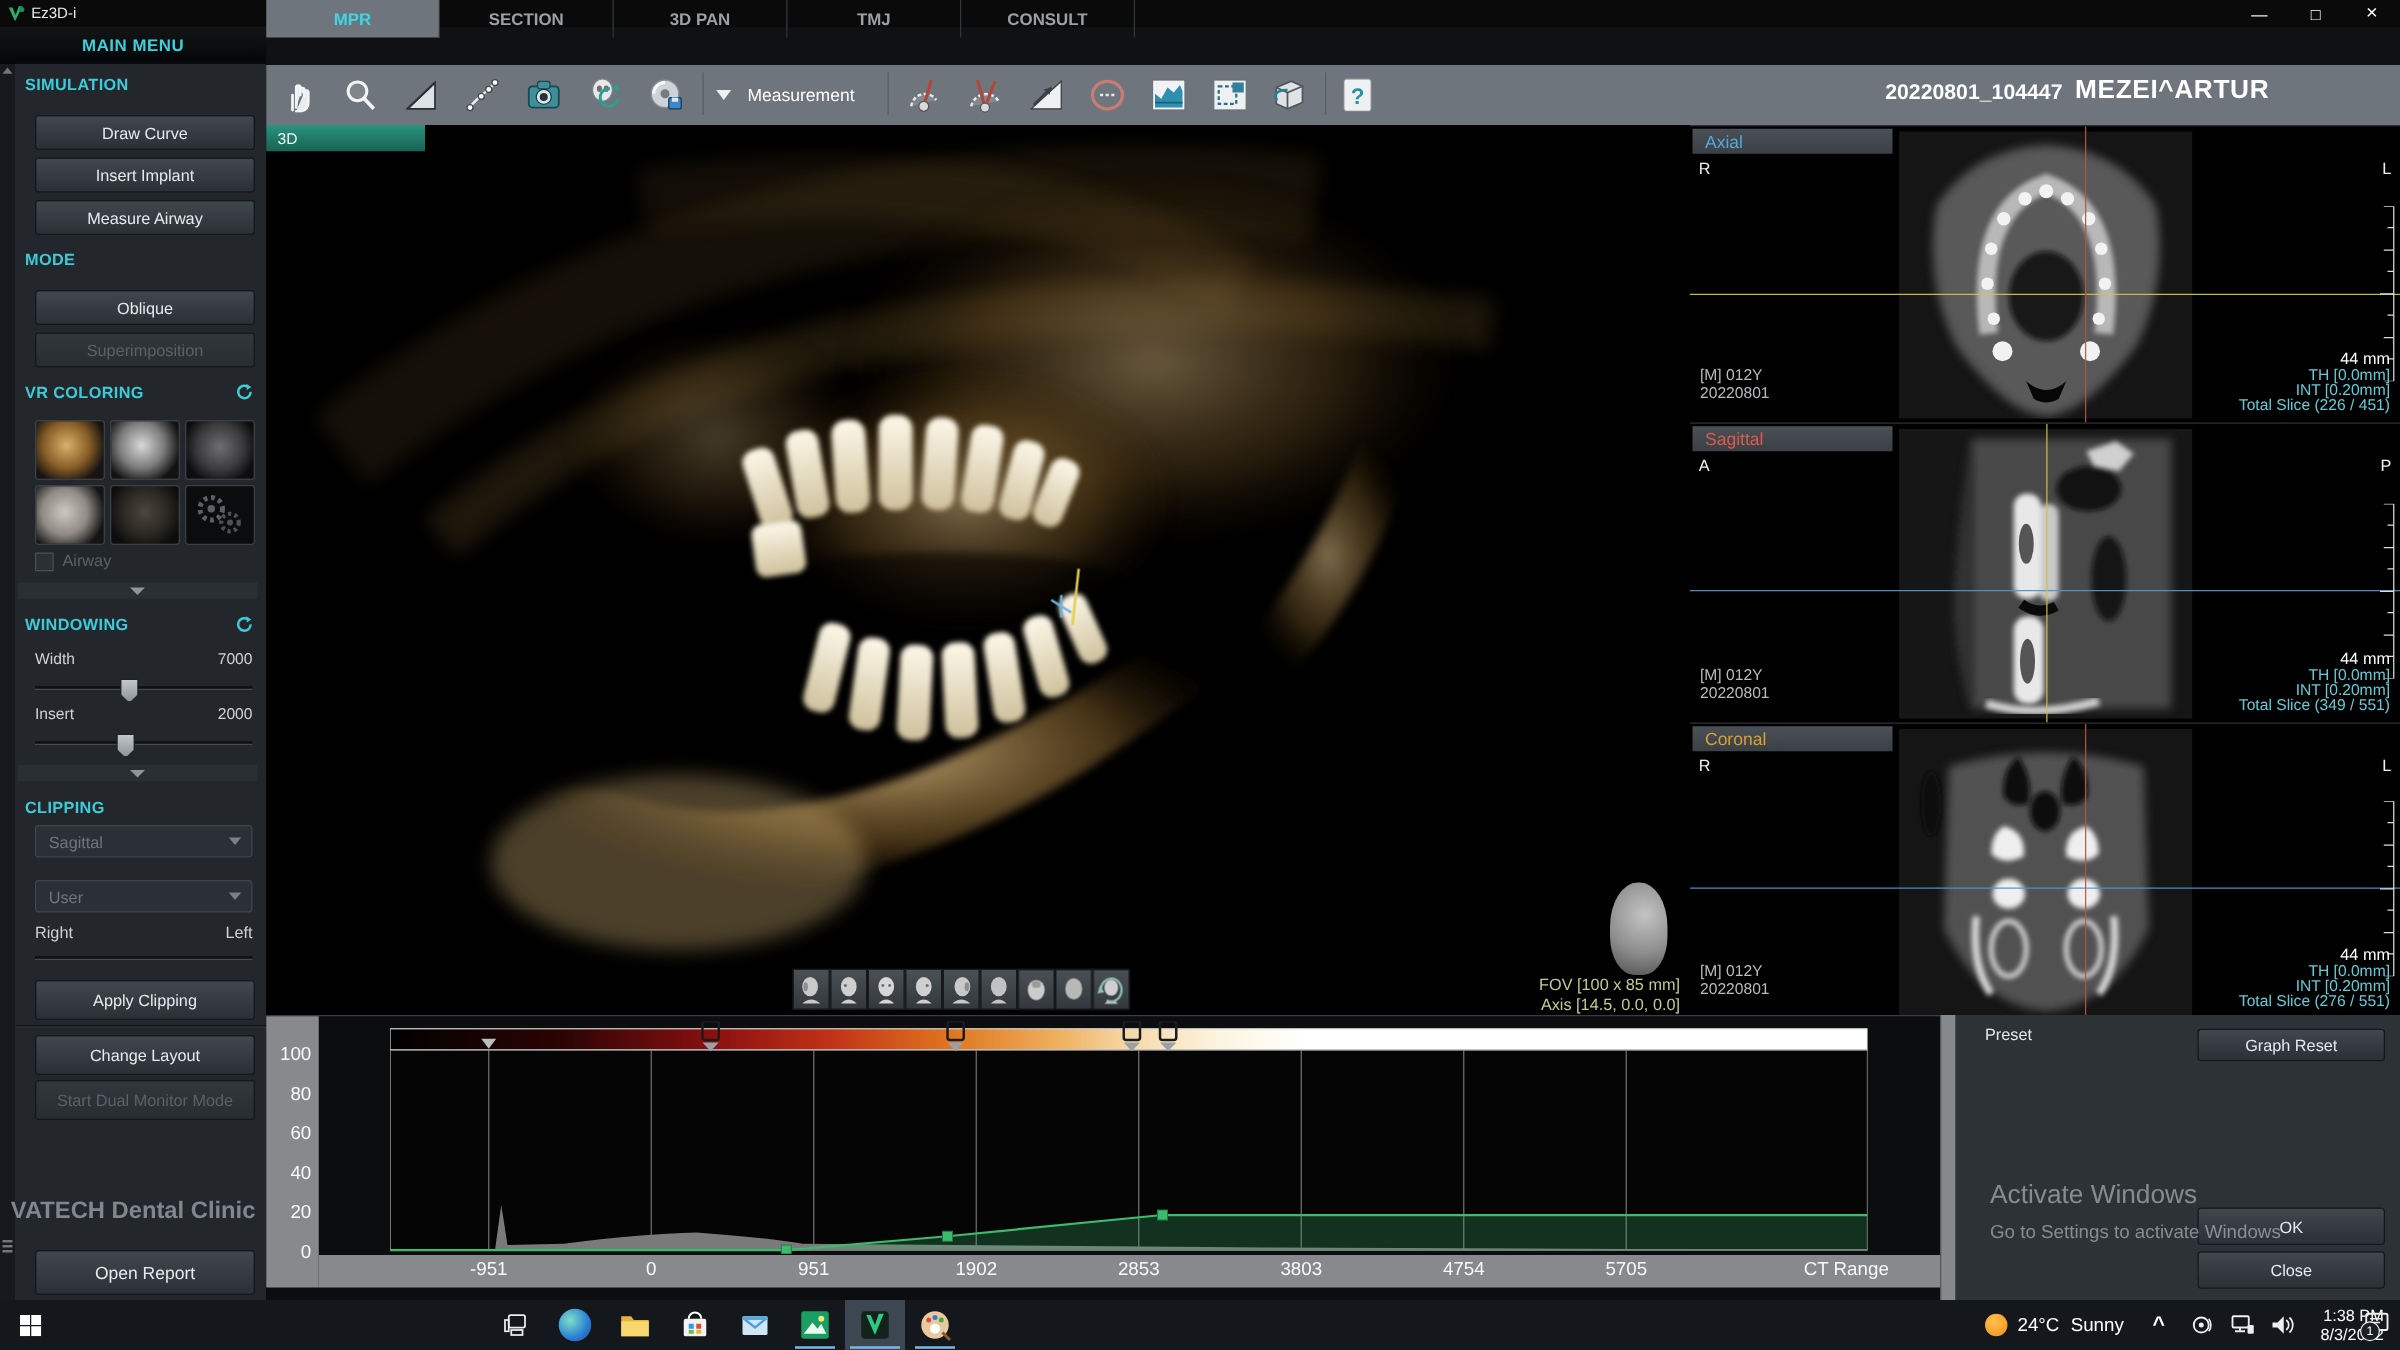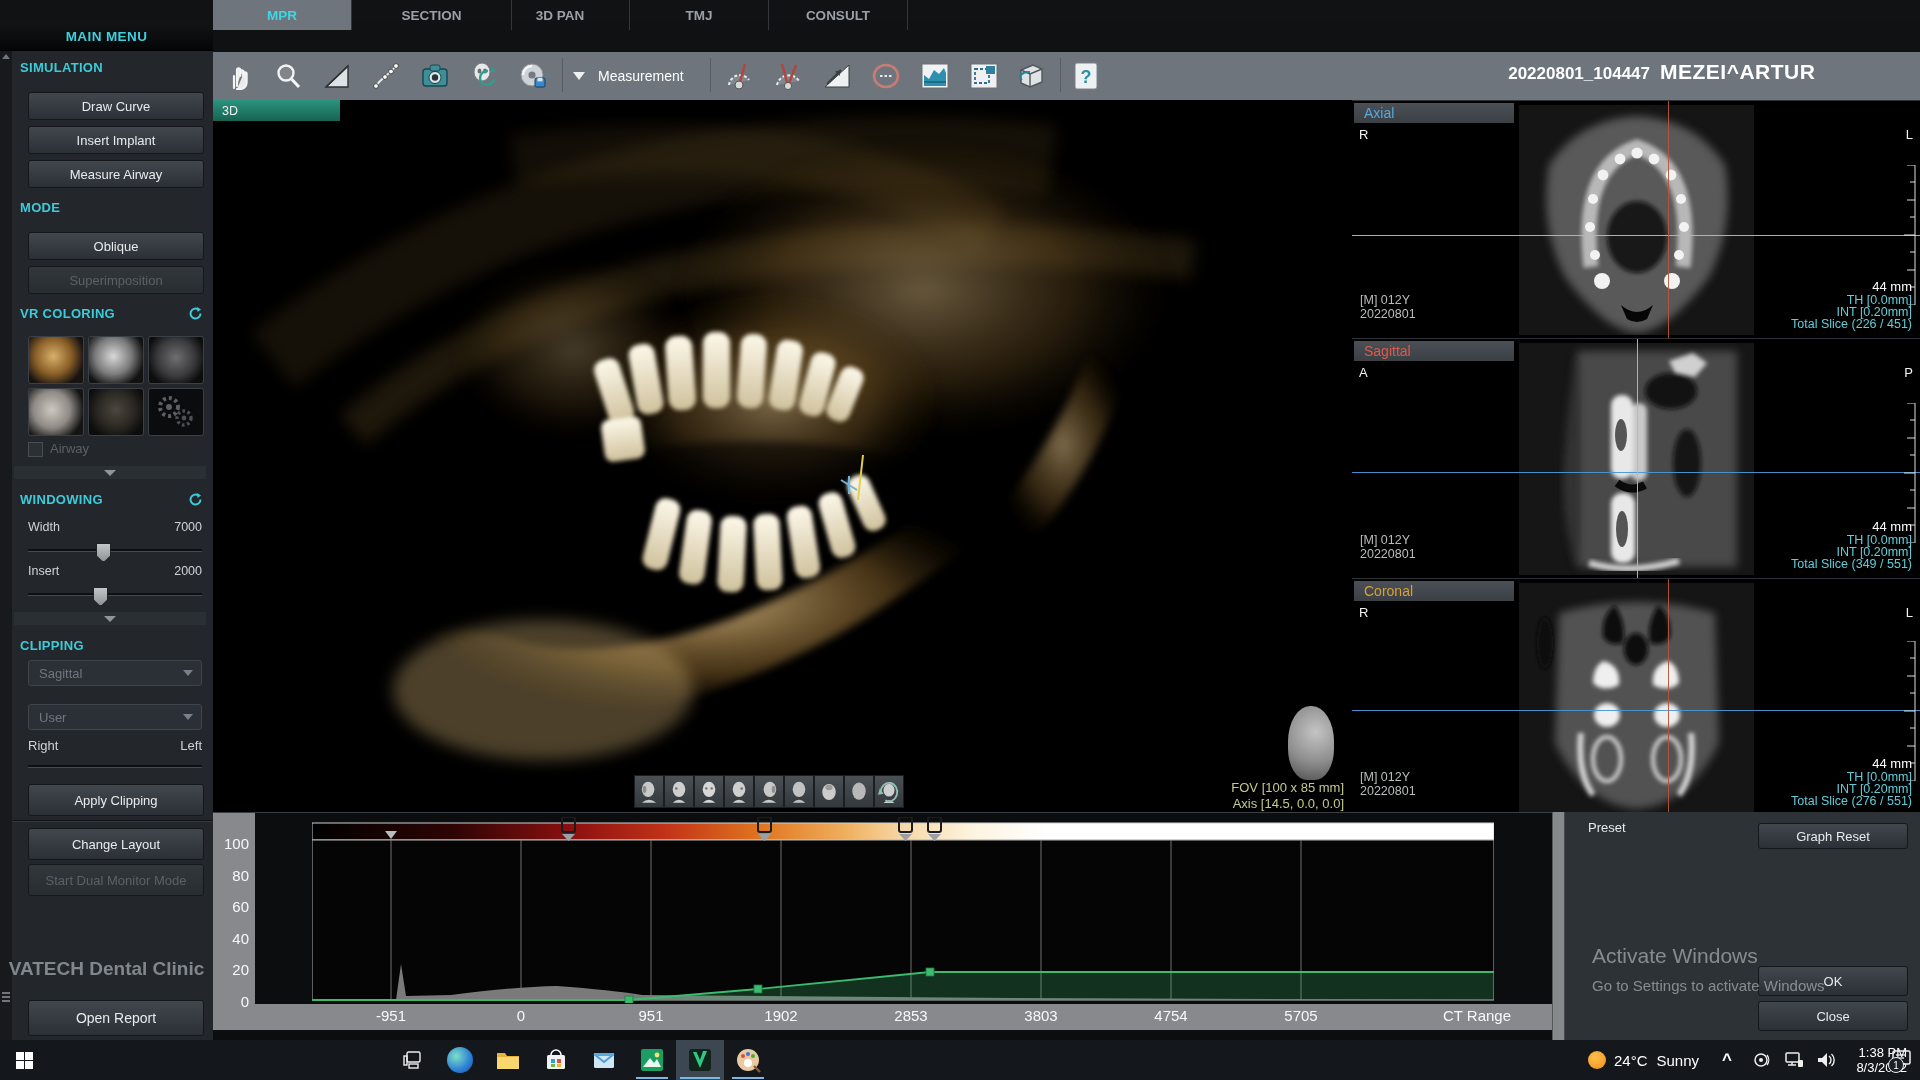--- a/index.html
+++ b/index.html
@@ -73,20 +73,32 @@
      linear-gradient(#dce8d1,#f4f1e4);}
   .tray{color:#fff;font-size:15px;position:absolute;top:1040px;height:40px;display:flex;align-items:center;z-index:71;}
   .underline{position:absolute;top:1077px;height:2px;background:#76b9ed;z-index:72;}
   .appico{width:26px;height:26px;display:block;}
 </style>
 </head>
 <body>
 
 <div id="screen">
 
+  <div class="abs flex" id="titlebar">
+    <span class="abs" style="left:6px;top:4px;width:14px;height:14px;">
+      <svg width="14" height="14" viewBox="0 0 14 14">
+          <path d="M1 2 L6 13 L12 1 L9 1 L6.5 8 L4 2 Z" fill="#28b06a"></path>
+          <circle cx="11.5" cy="3.5" r="2" fill="#1f8f55"></circle>
+        </svg>
+    </span>
+    <span class="abs" style="left:25px;top:3px;font-size:12px;">Ez3D-i</span>
+    <div class="abs wbtn" style="left:1785px;top:0;">—</div>
+    <div class="abs wbtn" style="left:1830px;top:0;">□</div>
+    <div class="abs wbtn" style="left:1875px;top:0;font-size:16px;">×</div>
+  </div>
 
   <div class="abs" id="sidebar"></div>
   <div class="abs" id="railstrip"></div>
   <div class="abs" style="left:2px;top:54px;width:0;height:0;border-left:4px solid transparent;border-right:4px solid transparent;border-bottom:5px solid #6f767c;"></div>
   <div class="abs" style="left:2px;top:992px;width:8px;height:2px;background:#6f767c;box-shadow:0 4px 0 #6f767c,0 8px 0 #6f767c;"></div>
   <div class="abs" id="mainmenu">MAIN MENU</div>
 
   <div class="sec" style="top:60px;">SIMULATION</div>
   <div class="btn" style="top:92px;">Draw Curve</div>
   <div class="btn" style="top:126px;">Insert Implant</div>
@@ -156,21 +168,21 @@
   <div class="track" style="top:765px;"></div>
   <div class="btn" style="top:784px;height:30px;">Apply Clipping</div>
   <div class="abs" style="left:13px;top:820px;width:200px;height:1px;background:#101214;box-shadow:0 1px 0 #33383d;"></div>
   <div class="btn" style="top:828px;height:30px;">Change Layout</div>
   <div class="btn dis" style="top:864px;height:30px;">Start Dual Monitor Mode</div>
   <div class="abs" style="left:0;top:958px;width:213px;text-align:center;color:#80878d;font-weight:bold;font-size:19px;">VATECH Dental Clinic</div>
   <div class="btn" style="top:1000px;height:34px;font-size:14px;">Open Report</div>
 
   <div class="abs" id="tabstrip"></div>
   <div class="abs tab active" style="left:213px;width:139px;">MPR</div>
-  <div class="abs tab" style="left:352px;width:160px;">SECTION</div>
+  <div class="abs tab" style="left:352px;width:139px;">SECTION</div>
   <div class="abs tab" style="left:491px;width:139px;">3D PAN</div>
   <div class="abs tab" style="left:630px;width:139px;">TMJ</div>
   <div class="abs tab" style="left:769px;width:139px;">CONSULT</div>
 
   <div class="abs" id="toolbar"></div>
   <div class="ico" style="left:221px;">
     <svg width="28" height="28" viewBox="0 0 28 28">
         <path d="M9 26 L9 14 M12 24 L12 8 a1.6 1.6 0 0 1 3.2 0 L15.2 14 M15.2 10 a1.6 1.6 0 0 1 3.2 0 L18.4 15 M18.4 12 a1.6 1.6 0 0 1 3.2 0 L21.6 20 Q21.6 26 16 27 L12 27" stroke="#f3f4f5" stroke-width="2.2" fill="#e9ebec" stroke-linecap="round"></path>
       </svg>
   </div>

